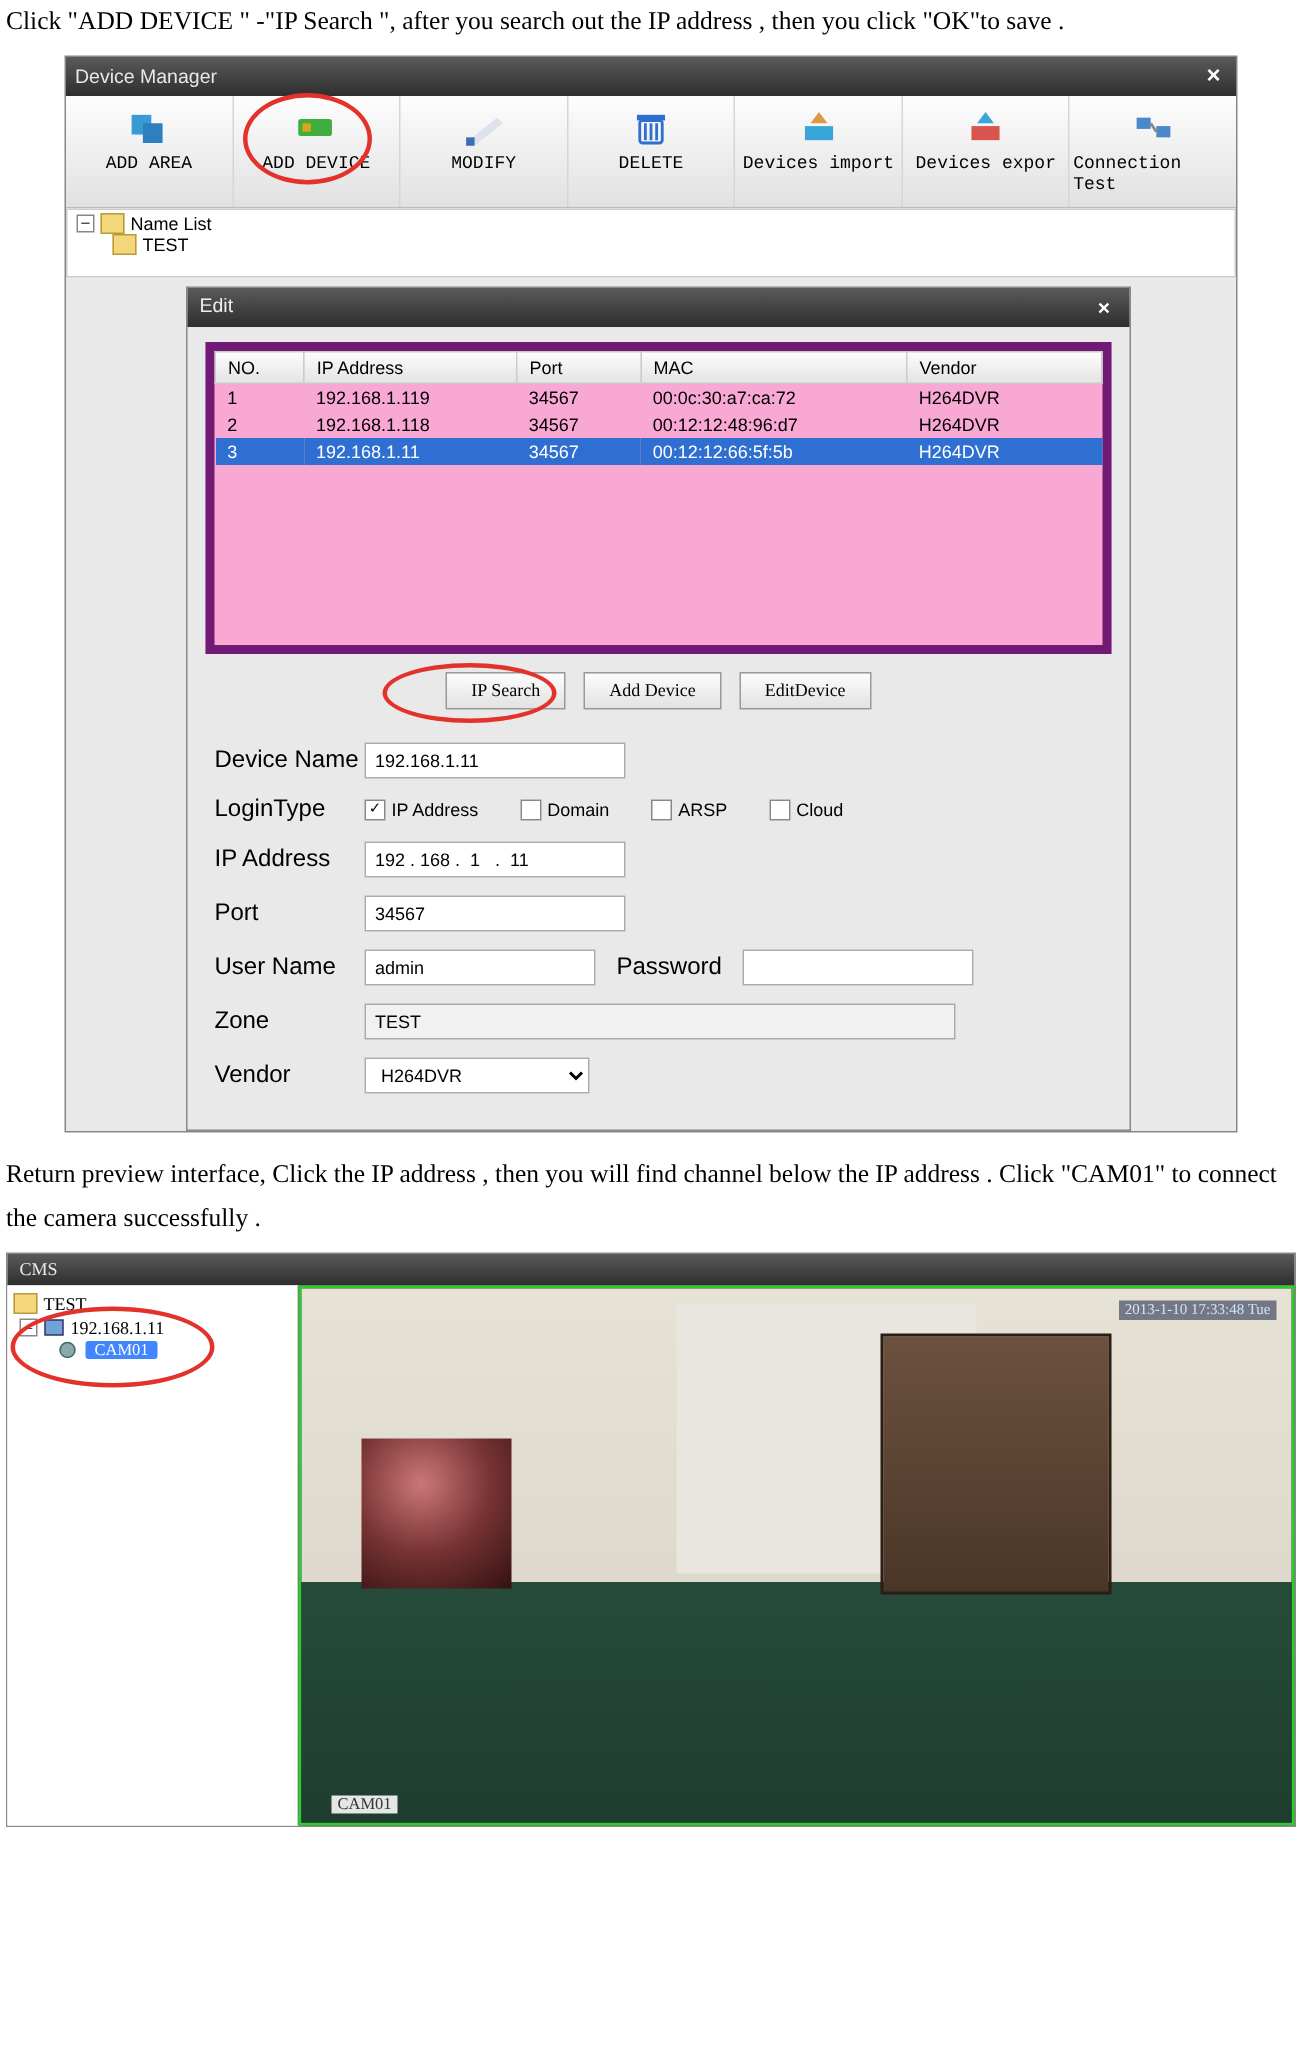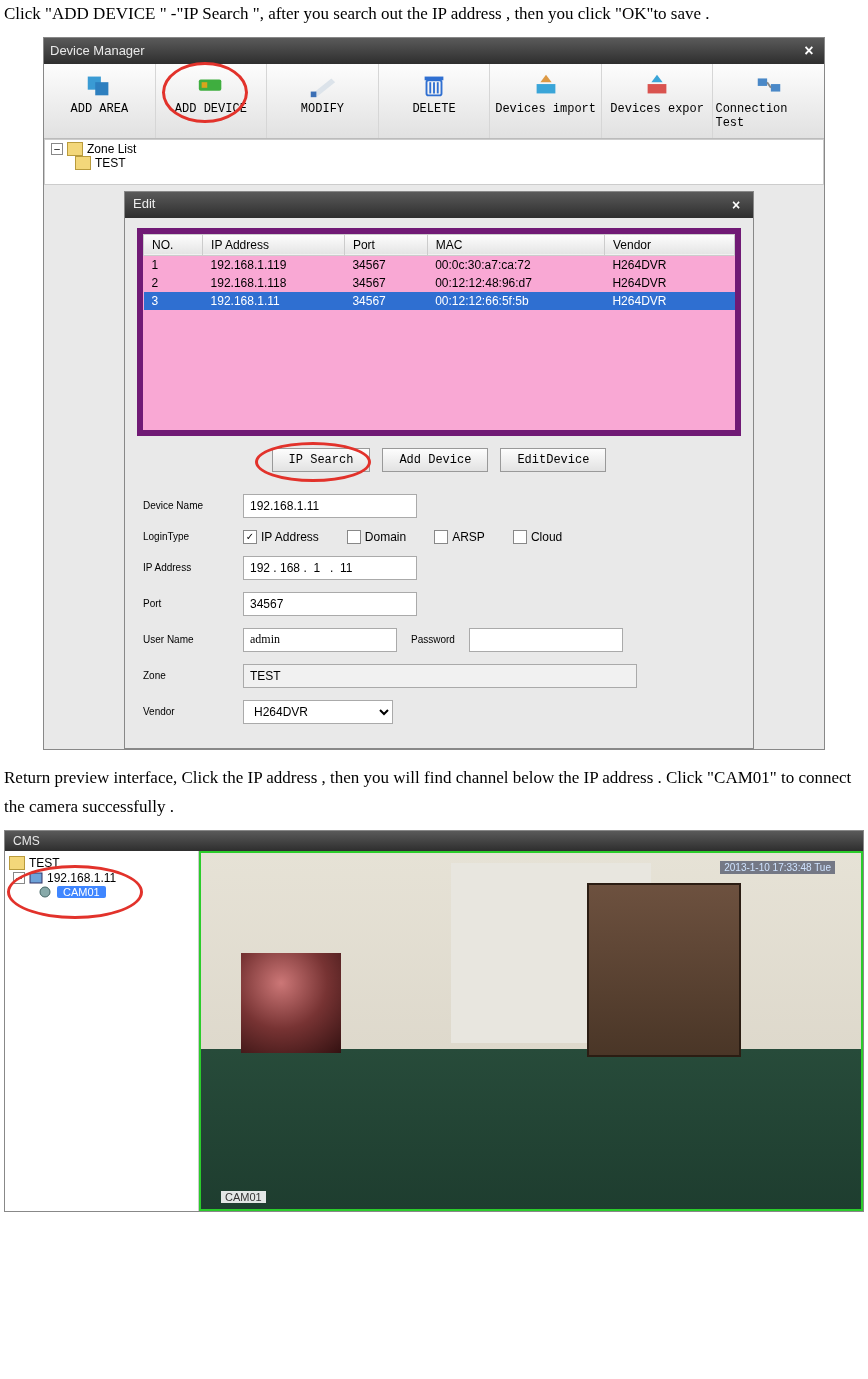--- a/index.html
+++ b/index.html
@@ -19,42 +19,42 @@
   .folder{width:14px;height:12px;background:#f3d77a;border:1px solid #b99b3c}
   .subwin{margin:6px 70px 0 80px;background:#e9e9e9;border:1px solid #888}
   .subtitle{background:linear-gradient(#5a5a5a,#2e2e2e);color:#eee;font-size:13px;padding:4px 8px;display:flex;justify-content:space-between;align-items:flex-start}
   .grid{background:#f9a8d4;border:6px solid #701a75;margin:10px 12px}
   table{width:100%;border-collapse:collapse;font-size:12px}
   thead th{background:linear-gradient(#fdfdfd,#e4e4e4);border:1px solid #ccc;text-align:left;padding:3px 8px;font-weight:normal}
   tbody td{padding:2px 8px;border-bottom:0}
   .selrow td{background:#2f6fd1;color:#fff}
   .gridpad{height:120px}
   .btnrow{display:flex;justify-content:center;gap:0;margin:12px 0}
-  .winbtn{background:linear-gradient(#fdfdfd,#e2e2e2);border:1px solid #999;padding:4px 16px;font-size:12px;font-family:Liberation Mono, monospace;margin:0 6px}
+  .winbtn{background:linear-gradient(#fdfdfd,#e2e2e2);border:1px solid #999;padding:4px 16px;font-size:12px;font-family:Liberation Serif, serif;margin:0 6px}
   .circ{position:relative}
   .redcirc{position:absolute;border:3px solid #e2322b;border-radius:50%}
   .form{padding:10px 18px 12px 18px}
   .formrow{display:flex;align-items:center;margin-bottom:12px}
-  .flabel{width:100px;font-size:10px}
+  .flabel{width:100px;font-size:16px}
   .finput{background:#fff;border:1px solid #aaa;height:20px;padding:1px 6px;font-size:12px;font-family:Arial,sans-serif}
   .chkrow label{margin-right:28px;font-size:12px;display:inline-flex;align-items:center;gap:4px}
   .chk{width:12px;height:12px;border:1px solid #888;display:inline-block;background:#fff;text-align:center;font-size:10px;line-height:11px}
   select.finput{height:24px}
   
-  .win2{margin:8px 16px 0 4px;border:1px solid #888;width:858px;font-family:Liberation Sans, sans-serif;font-size:12px}
+  .win2{margin:8px 16px 0 4px;border:1px solid #888;width:858px;font-family:Liberation Serif, serif;font-size:12px}
   .cmsbar{background:linear-gradient(#5a5a5a,#2e2e2e);color:#e8e8e8;padding:3px 8px;font-size:12px}
   .tabbar{background:linear-gradient(#fdfdfd,#e1e1e1);display:flex;justify-content:space-between;padding:6px 0;border-bottom:1px solid #bbb}
   .tab{flex:0 0 180px;text-align:center}
   .body2{display:flex;height:360px;background:#e9e9e9}
   .side{width:185px;background:#fff;border-right:1px solid #ccc;padding:4px 4px;position:relative}
   .sideitem{display:flex;align-items:center;gap:4px;margin:1px 0;font-size:12px}
   .camchip{background:#3f86ff;color:#fff;padding:0 6px;border-radius:2px;font-size:11px}
   .video{flex:1;position:relative;background:#0a0a0a;border:2px solid #2bcc2b;margin:0}
   .vlabel{position:absolute;bottom:6px;left:20px;background:rgba(255,255,255,0.88);color:#333;font-size:11px;padding:0 4px}
-  .vosd{position:absolute;top:8px;right:26px;background:rgba(40,50,80,0.6);color:#cfe3ff;font-size:10px;padding:1px 4px}
+  .vosd{position:absolute;top:8px;right:10px;background:rgba(40,50,80,0.6);color:#cfe3ff;font-size:10px;padding:1px 4px}
   
   .scene-wall{position:absolute;inset:0;background:linear-gradient(#e6e2d6 0%,#ded9cc 55%,#274b3a 55%,#1e3d2f 100%)}
   .scene-door{position:absolute;right:120px;top:30px;width:150px;height:170px;background:linear-gradient(#6d513f,#4a3627);border:2px solid #2b1d13}
   .scene-bamboo{position:absolute;left:250px;top:10px;width:200px;height:180px;background:#e8e6df}
   .scene-vase{position:absolute;left:40px;top:100px;width:100px;height:100px;background:radial-gradient(circle at 40% 30%,#c77,#733,#311)}
   .treebox{width:10px;height:10px;border:1px solid #888;display:inline-flex;align-items:center;justify-content:center;font-size:10px;line-height:9px;background:#fff}
 </style>
 </head>
 <body>
 
@@ -119,21 +119,21 @@
           <line x1="14" y1="10" x2="18" y2="16" stroke="#888" stroke-width="2"></line>
         </svg>
       <span>Connection Test</span>
     </div>
   </div>
   <div class="panel">
     <div class="tree">
       <div class="parent">
           <span class="treebox">–</span>
           <span class="folder"></span>
-          <span>Zone List</span>
+          <span>Name List</span>
         </div>
       <div class="child">
           <span class="folder"></span>
           <span>TEST</span>
         </div>
     </div>
 
     <div class="subwin">
       <div class="subtitle">
         <span>Edit</span>
@@ -209,21 +209,21 @@
         <div class="formrow">
           <span class="flabel">IP Address</span>
           <input class="finput" style="width: 160px;" value="192 . 168 .  1   .  11">
         </div>
         <div class="formrow">
           <span class="flabel">Port</span>
           <input class="finput" style="width: 160px;" value="34567">
         </div>
         <div class="formrow">
           <span class="flabel">User Name</span>
-          <input class="finput" style="width: 140px; font-family: Liberation Serif, serif;" value="admin">
+          <input class="finput" style="width: 140px;" value="admin">
           <span class="flabel" style="width:auto;padding:0 14px">Password</span>
           <input class="finput" style="width: 140px;" type="password" value="">
         </div>
         <div class="formrow">
           <span class="flabel">Zone</span>
           <input class="finput" style="width: 380px; background: rgb(241, 241, 241);" readonly="" value="TEST">
         </div>
         <div class="formrow">
           <span class="flabel">Vendor</span>
           <select class="finput" style="width:150px"><option>H264DVR</option></select>

